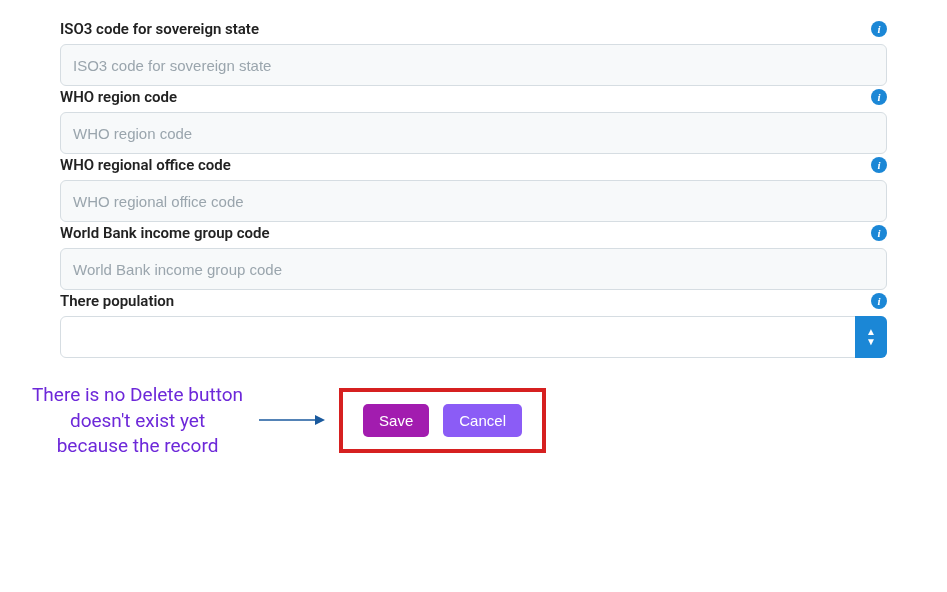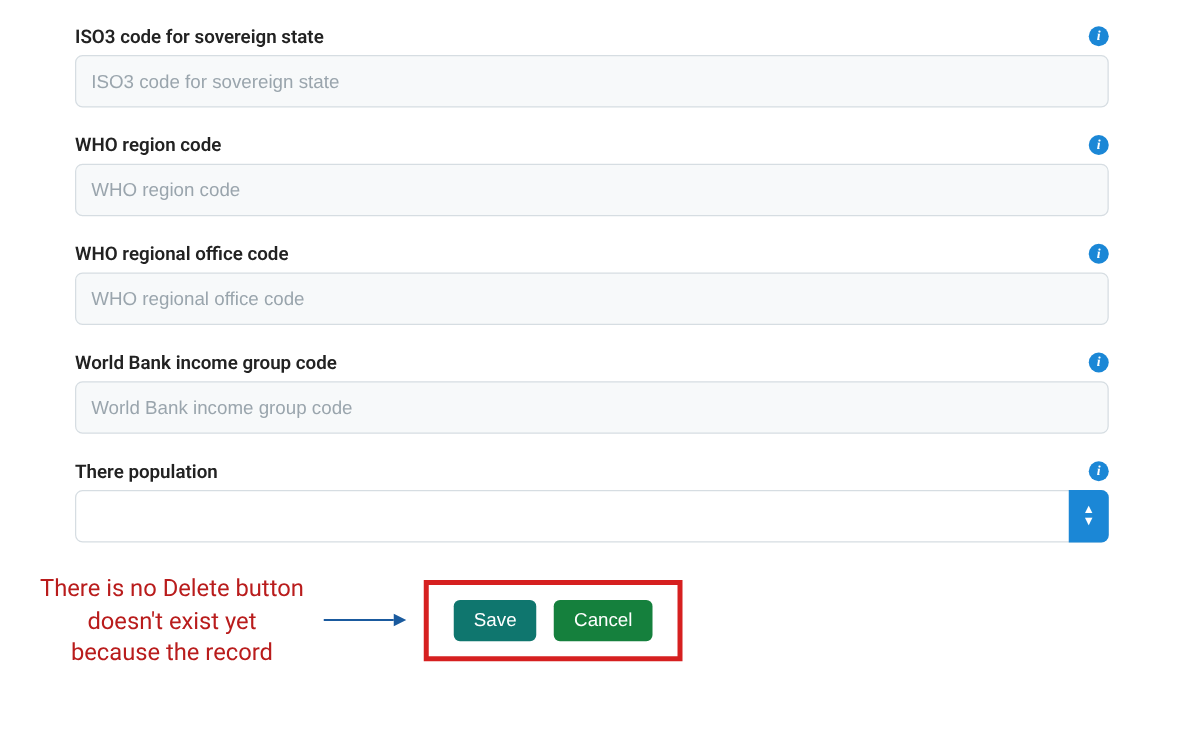--- a/index.html
+++ b/index.html
@@ -5,21 +5,21 @@
   * { box-sizing: border-box; }
   body {
     margin: 0;
     padding: 20px 60px 30px 60px;
     font-family: "Segoe UI", Roboto, "Helvetica Neue", Arial, sans-serif;
     font-size: 15px;
     color: #333;
     background: #fff;
   }
   .form-group {
-    margin-bottom: 21px;
+    margin-bottom: 2px;
   }
   .label-row {
     display: flex;
     justify-content: space-between;
     align-items: center;
     margin-bottom: 6px;
   }
   .field-label {
     font-weight: 600;
     color: #222;
@@ -78,21 +78,21 @@
     color: #fff;
   }
   .select-arrows .chev { font-size: 10px; line-height: 10px; }
   .bottom-row {
     display: flex;
     align-items: center;
     margin-top: 24px;
   }
   .annotation {
     flex: 0 0 auto;
-    color: #b91c1c;
+    color: #6d28d9;
     font-size: 19px;
     text-align: center;
     line-height: 1.35;
     margin-left: -28px;
     margin-right: 14px;
   }
   .arrow-col {
     flex: 0 0 auto;
     margin-right: 12px;
     display: flex;
@@ -107,22 +107,22 @@
     align-items: center;
   }
   .btn {
     border: none;
     border-radius: 5px;
     padding: 8px 16px;
     font-size: 15px;
     color: #fff;
     cursor: pointer;
   }
-  .btn-save { background: #0f766e; }
-  .btn-cancel { background: #15803d; text-align: center; }
+  .btn-save { background: #a21caf; }
+  .btn-cancel { background: #8b5cf6; text-align: center; }
 </style>
 </head>
 <body>
 
 <div class="form-group">
   <div class="label-row">
     <span class="field-label">ISO3 code for sovereign state</span>
     <span class="info-icon">i</span>
   </div>
   <input class="text-input" placeholder="ISO3 code for sovereign state" style="">

